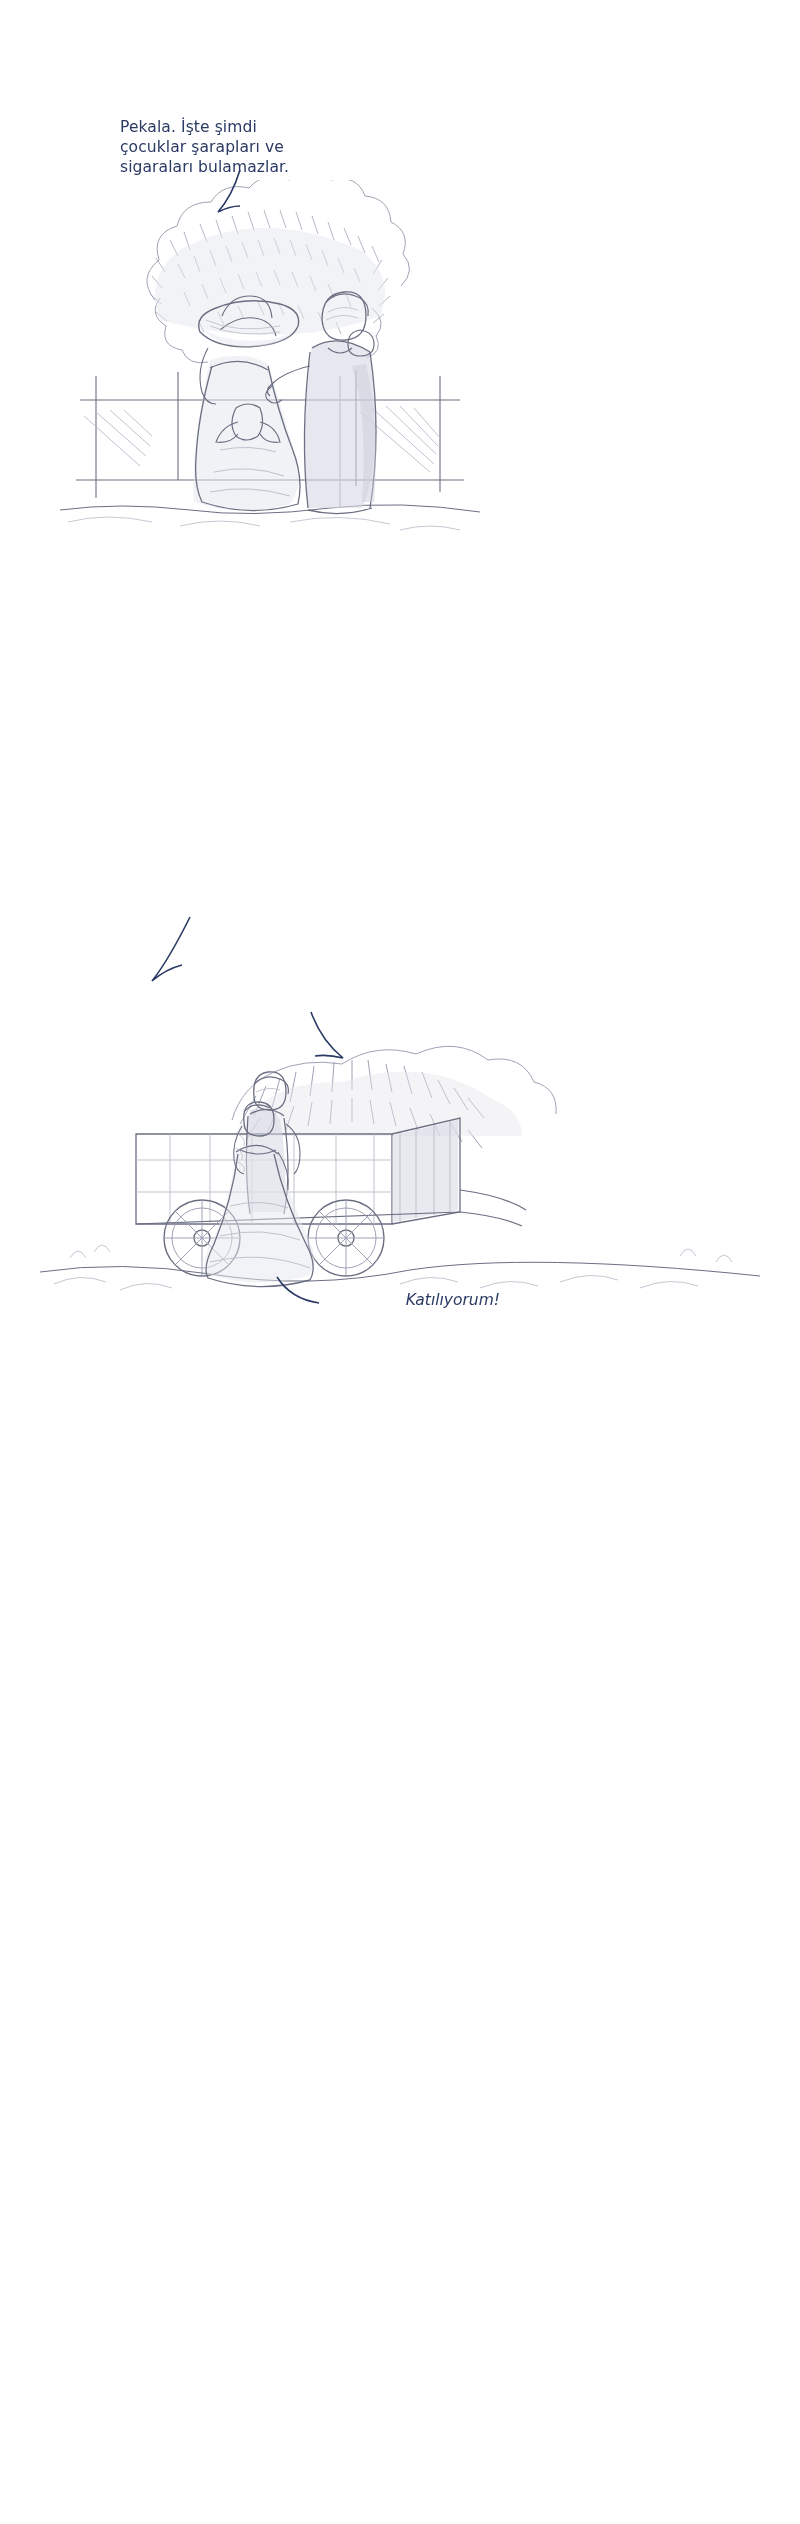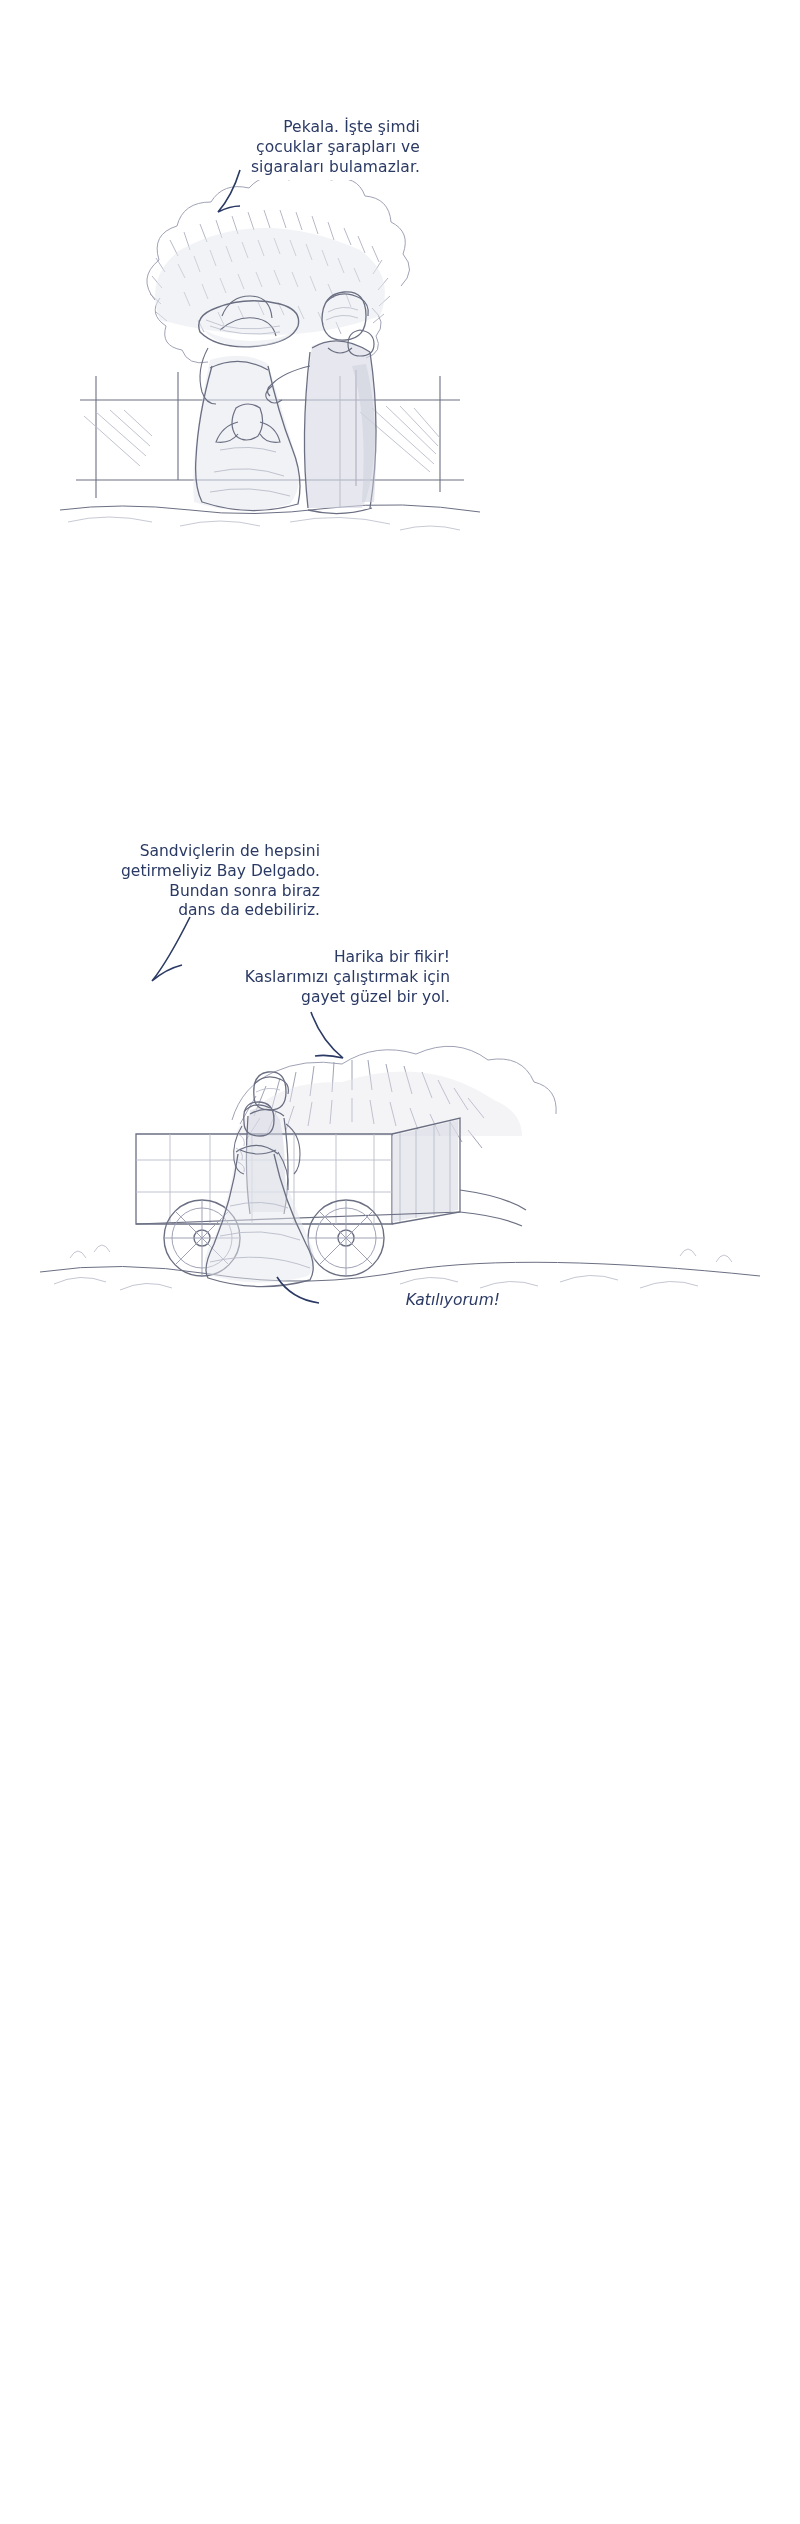--- a/index.html
+++ b/index.html
@@ -22,21 +22,21 @@
   .panel {
     position: absolute;
   }
   .caption {
     position: absolute;
     color: #2b3a64;
     font-family: "DejaVu Sans", sans-serif;
     line-height: 1.28;
     white-space: pre-line;
   }
-  .caption.center { text-align: right; }
+  .caption.center { text-align: left; }
   .caption.left   { text-align: left; }
 
   
   #cap-1 {
     left: 120px;
     top: 118px;
     width: 300px;
     font-size: 15.5px;
     letter-spacing: 0.1px;
   }
@@ -247,24 +247,17 @@
   <svg class="panel" style="left:130px; top:915px; width:90px; height:100px;">
     <path class="ink" stroke-width="1.6" d="M60 2 q-22 44 -38 64 q14 -12 30 -16"></path>
   </svg>
   <svg class="panel" style="left:285px; top:1010px; width:90px; height:80px;">
     <path class="ink" stroke-width="1.6" d="M26 2 q10 28 32 46 q-16 -4 -28 -2"></path>
   </svg>
   <svg class="panel" style="left:275px; top:1275px; width:70px; height:50px;">
     <path class="ink" stroke-width="1.6" d="M2 2 q14 22 42 26"></path>
   </svg>
 
-  <div class="caption center" id="cap-2">Sandviçlerin de hepsini
-getirmeliyiz Bay Delgado.
-Bundan sonra biraz
-dans da edebiliriz.</div>
-
-  <div class="caption center" id="cap-3">Harika bir fikir!
-Kaslarımızı çalıştırmak için
-gayet güzel bir yol.</div>
+
 
   <div class="caption left" id="cap-4">Katılıyorum!</div>
 
 </div>
 
 </body></html>

